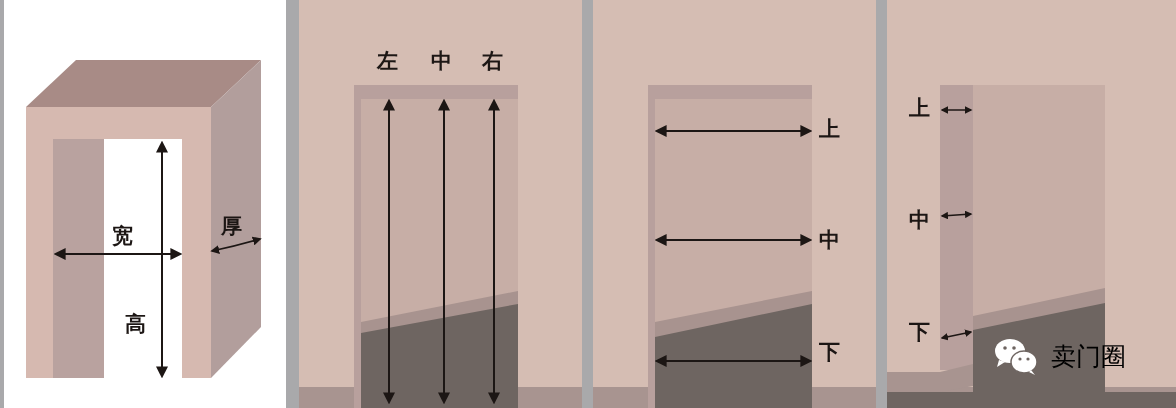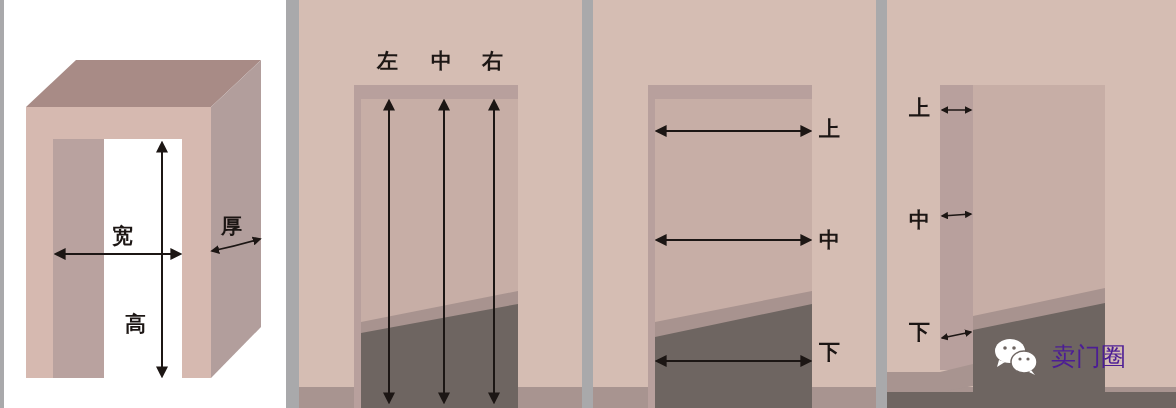--- a/index.html
+++ b/index.html
@@ -1,21 +1,21 @@
 <!DOCTYPE html>
 <html><head>
 <meta charset="utf-8">
 <style>
   html,body{margin:0;padding:0;}
   body{width:1176px;height:408px;background:#a9a9ab;overflow:hidden;position:relative;font-family:"DejaVu Sans",sans-serif;}
   .panel{position:absolute;top:0;height:408px;overflow:hidden;}
   .panel svg{position:absolute;left:0;top:0;}
   .lbl{position:absolute;font-family:"DejaVu Sans",sans-serif;font-weight:bold;color:#1c1614;font-size:21px;line-height:1;white-space:nowrap;}
   .wm{position:absolute;left:993px;top:336px;display:flex;align-items:center;}
-  .wm .txt{color:#4c1d95;font-size:25px;font-family:"DejaVu Sans",sans-serif;margin-left:10px;}
+  .wm .txt{color:#000000;font-size:25px;font-family:"DejaVu Sans",sans-serif;margin-left:10px;}
 </style>
 </head>
 <body>
 
 <div class="panel" style="left:4px;width:282px;background:#ffffff;">
   <svg width="282" height="408" viewBox="0 0 282 408">
     <defs>
       <marker id="ah" viewBox="0 0 10 10" refX="8" refY="5" markerWidth="6" markerHeight="6" orient="auto-start-reverse">
         <path d="M0,0 L10,5 L0,10 z" fill="#1c1614"></path>
       </marker>

